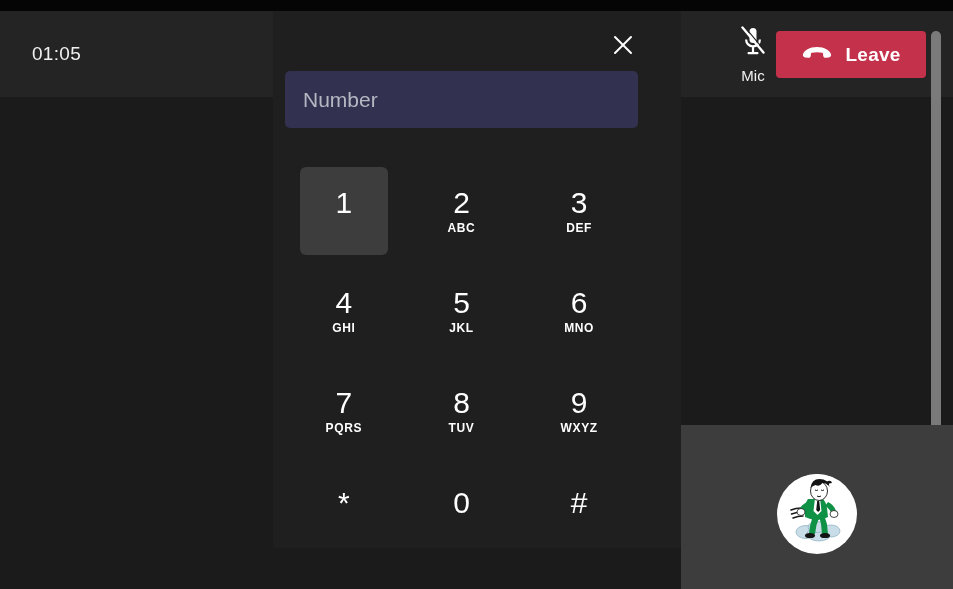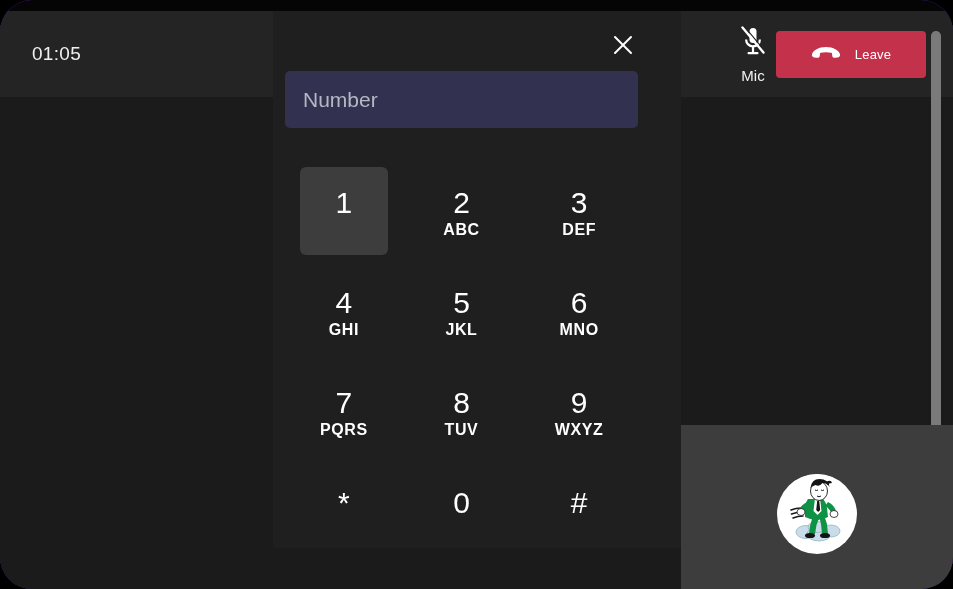--- a/index.html
+++ b/index.html
@@ -7,21 +7,20 @@
     width: 953px; height: 589px;
     background: #000000;
     font-family: "Liberation Sans", sans-serif;
     overflow: hidden;
   }
   #app {
     position: relative;
     width: 953px; height: 589px;
     background: #6d28d9;
     overflow: hidden;
-    border-radius: 32px;
   }
   
   .top-strip {
     position: absolute; left: 0; top: 0;
     width: 953px; height: 11px;
     background: #050505;
   }
   
   .stage {
     position: absolute; left: 0; top: 11px;
@@ -61,21 +60,21 @@
   .leave-button {
     position: absolute; left: 95px; top: 20px;
     width: 150px; height: 47px;
     background: #c4314b;
     border: none; border-radius: 4px;
     display: flex; align-items: center; justify-content: center;
     gap: 14px;
     cursor: pointer;
   }
   .leave-button .leave-label {
-    color: #ffffff; font-size: 13px; font-weight: normal;
+    color: #ffffff; font-size: 19px; font-weight: bold;
     letter-spacing: .2px;
   }
   
   .dialpad-panel {
     position: absolute; left: 273px; top: 11px;
     width: 408px; height: 537px;
     background: #1f1f1f;
   }
   .close-button {
     position: absolute; right: 42px; top: 20px;
@@ -119,21 +118,21 @@
   }
   .key.is-hover .key-inner { background: #3d3d3d; }
   .key-digit {
     color: #ffffff;
     font-size: 30px;
     line-height: 1.05;
     font-weight: normal;
   }
   .key-letters {
     color: #ffffff;
-    font-size: 16px;
+    font-size: 12px;
     font-weight: bold;
     letter-spacing: .6px;
     height: 14px;
   }
   .key.symbol .key-digit { font-size: 30px; }
   
   .panel-scrollbar {
     position: absolute; left: 653px; top: 11px;
     width: 20px; height: 537px;
     background: transparent;

